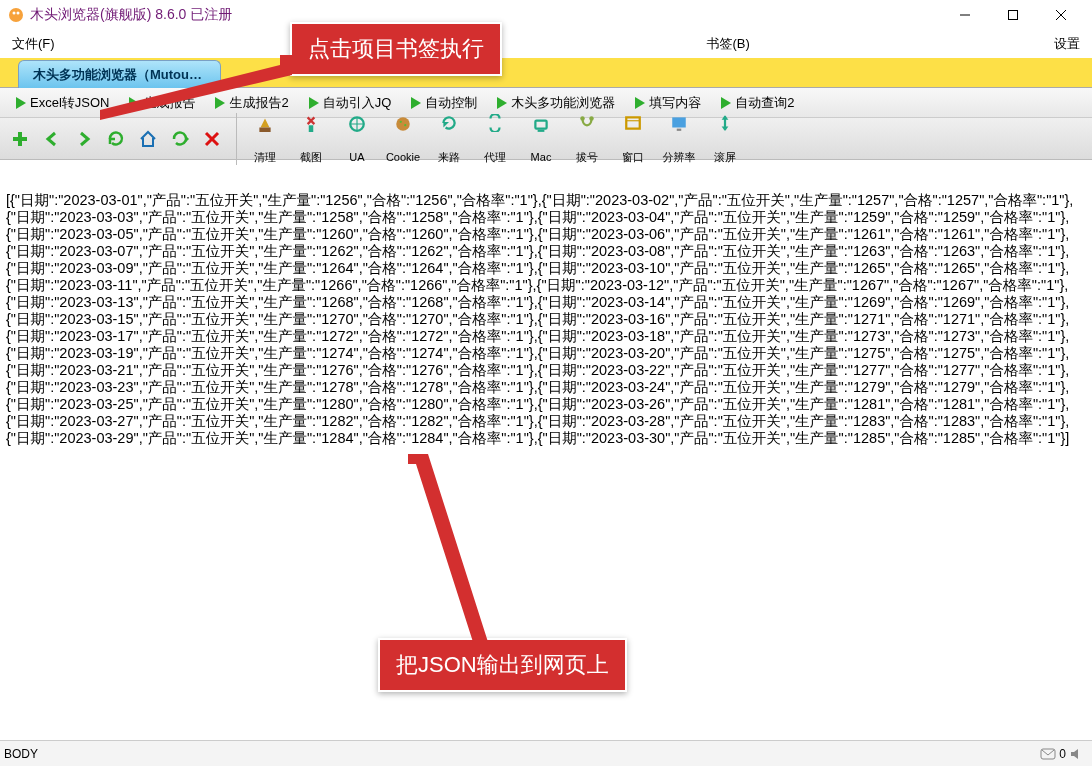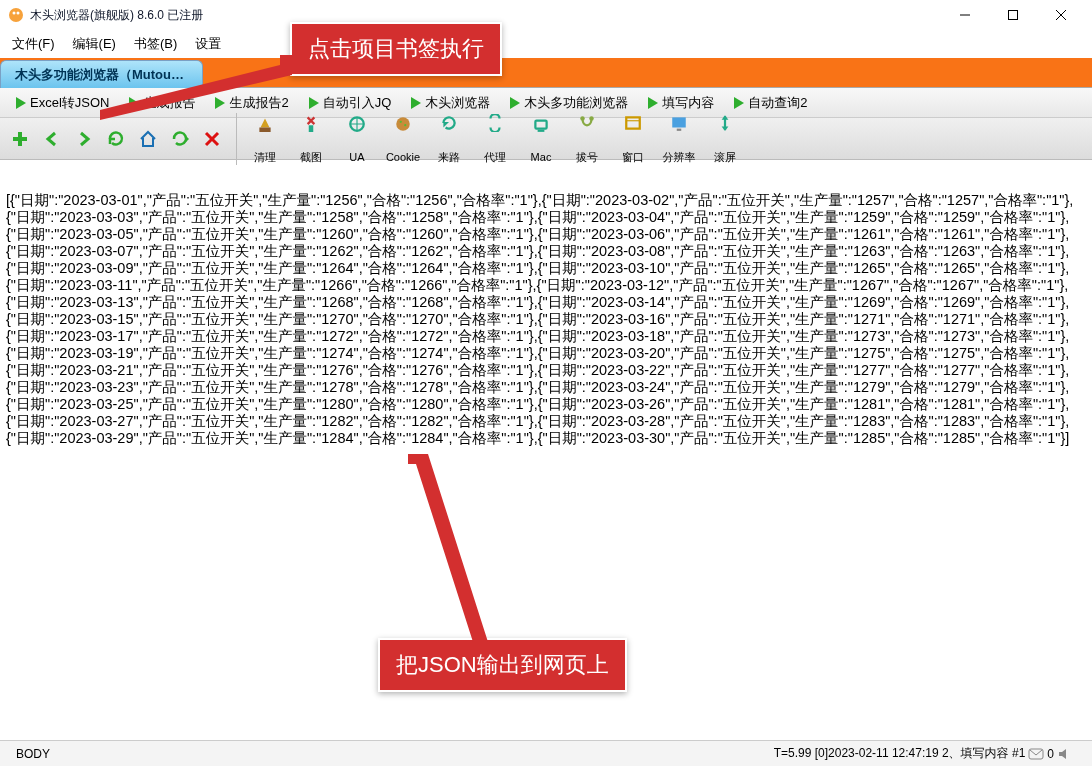--- a/index.html
+++ b/index.html
@@ -1,48 +1,48 @@
 <!DOCTYPE html>
 <html><head>
 <meta charset="utf-8">
 <style>
 * { margin: 0; padding: 0; box-sizing: border-box; font-family: "Microsoft YaHei", SimSun, sans-serif; }
 body { width: 1092px; height: 766px; background: #fff; position: relative; overflow: hidden; }
 
 .titlebar { height: 30px; display: flex; align-items: center; padding: 0 8px; background: #fff; }
 .titlebar .appicon { width: 16px; height: 16px; margin-right: 6px; display: flex; align-items: center; justify-content: center; }
-.titlebar .title { font-size: 12px; color: #0f172a; flex: 1; }
+.titlebar .title { font-size: 14px; color: #701a75; flex: 1; }
 .winctrls { display: flex; gap: 2px; }
 .winctrls .btn { width: 46px; height: 28px; display: flex; align-items: center; justify-content: center; cursor: pointer; }
 .winctrls .btn svg { width: 10px; height: 10px; }
 
-.menubar { height: 28px; display: flex; align-items: center; padding: 0 12px; gap: 18px; font-size: 13px; }
+.menubar { height: 28px; display: flex; align-items: center; padding: 0 12px; gap: 18px; font-size: 13px; justify-content: space-between; }
 .menubar .menuitem { cursor: pointer; }
 
-.tabbar { height: 30px; display: flex; align-items: flex-end; background: #f97316; border-bottom: 1px solid #aaa; }
+.tabbar { height: 30px; display: flex; align-items: flex-end; padding-left: 18px; background: #fde047; border-bottom: 1px solid #aaa; }
 .tab { height: 28px; padding: 0 18px 0 14px; border: 1px solid #7aa0c4; border-bottom: none; border-radius: 6px 6px 0 0;
        background: linear-gradient(#aee4fa, #6cc4ee); display: flex; align-items: center; font-size: 13px; font-weight: bold; color: #003355; margin-bottom: -1px; cursor: pointer; }
 
 .bookmarkbar { height: 30px; display: flex; align-items: center; background: linear-gradient(#f8f8f8,#e8e8e8); border-bottom: 1px solid #ccc; padding: 0 6px; gap: 0; }
 .bm-item { display: flex; align-items: center; gap: 4px; padding: 2px 10px; font-size: 13px; cursor: pointer; }
 .play-icon { width: 0; height: 0; border-left: 10px solid #2eae2e; border-top: 6px solid transparent; border-bottom: 6px solid transparent; }
 
 .addrbar { height: 42px; display: flex; align-items: center; background: linear-gradient(#f0f0f0,#dcdcdc); border-bottom: 1px solid #bbb; padding: 0 6px; gap: 4px; }
 .nav-iconbtn { width: 28px; height: 28px; display: flex; align-items: center; justify-content: center; cursor: pointer; border-radius: 3px; }
 .urlbox { flex: 0 0 220px; height: 24px; border: 1px solid #8aa; border-radius: 3px; background: #fff; padding: 0 6px; font-size: 13px; display: flex; align-items: center; overflow: hidden; white-space: nowrap; }
 .tool-group { display: flex; align-items: center; gap: 2px; margin-left: 6px; border-left: 1px solid #bbb; padding-left: 6px; }
 .tbtn { width: 44px; display: flex; flex-direction: column; align-items: center; font-size: 11px; cursor: pointer; gap: 17px; }
 .tbtn .ticon { width: 22px; height: 20px; display: flex; align-items: center; justify-content: center; }
 
 .content { position: absolute; left: 0; right: 0; top: 190px; bottom: 30px; overflow: hidden; padding: 2px 6px; font-size: 14.5px; font-family: "Microsoft YaHei", sans-serif; line-height: 17px; word-break: break-all; color: #000; }
 
 .callout { position: absolute; background: #d32f2f; color: #ffffff; font-size: 22px; padding: 10px 16px; border: 2px solid #fff; box-shadow: 0 2px 6px rgba(0,0,0,.3); }
 .callout-arrow { position: absolute; }
 
-.statusbar { position: absolute; bottom: 0; left: 0; right: 0; height: 26px; border-top: 1px solid #ccc; background: #f4f4f4; display: flex; align-items: center; font-size: 12px; padding: 0 16px; }
+.statusbar { position: absolute; bottom: 0; left: 0; right: 0; height: 26px; border-top: 1px solid #ccc; background: #f4f4f4; display: flex; align-items: center; font-size: 12px; padding: 0 4px; }
 .statusbar .spacer { flex: 1; }
 .statusbar .sicon { width: 18px; height: 18px; margin: 0 2px; display: flex; align-items: center; justify-content: center; }
 </style>
 </head>
 <body>
 
 <div class="titlebar">
   <div class="appicon">
     <svg viewBox="0 0 16 16">
         <circle cx="8" cy="8" r="7" fill="#f7a23b"></circle>
@@ -94,21 +94,21 @@
     <div class="bm-item">
       <span class="play-icon"></span>
       <span>生成报告2</span>
     </div>
     <div class="bm-item">
       <span class="play-icon"></span>
       <span>自动引入JQ</span>
     </div>
     <div class="bm-item">
       <span class="play-icon"></span>
-      <span>木头浏览器</span>
+      <span>自动控制</span>
     </div>
     <div class="bm-item">
       <span class="play-icon"></span>
       <span>木头多功能浏览器</span>
     </div>
     <div class="bm-item">
       <span class="play-icon"></span>
       <span>填写内容</span>
     </div>
     <div class="bm-item">
@@ -271,21 +271,20 @@
 </svg>
 
 <div class="callout" style="left:378px; top:638px;">把JSON输出到网页上</div>
 <svg class="callout-arrow" style="left:408px; top:454px;" width="90" height="190">
   <polygon points="0,0 20,0 80,188 65,188 8,10 0,10" fill="#d32f2f"></polygon>
 </svg>
 
 <div class="statusbar">
   <span>BODY</span>
   <span class="spacer"></span>
-  <span>T=5.99  [0]2023-02-11 12:47:19 2、填写内容 #1</span>
   <span class="sicon">
       <svg width="16" height="16" viewBox="0 0 16 16">
         <rect x="1" y="3" width="14" height="10" rx="2" fill="none" stroke="#888"></rect>
         <path d="M2 4 L8 9 L14 4" fill="none" stroke="#888"></path>
       </svg>
     </span>
   <span>0</span>
   <span class="sicon">
       <svg width="16" height="16" viewBox="0 0 16 16">
         <path d="M2 6 H5 L9 3 V13 L5 10 H2 Z" fill="#888"></path>

